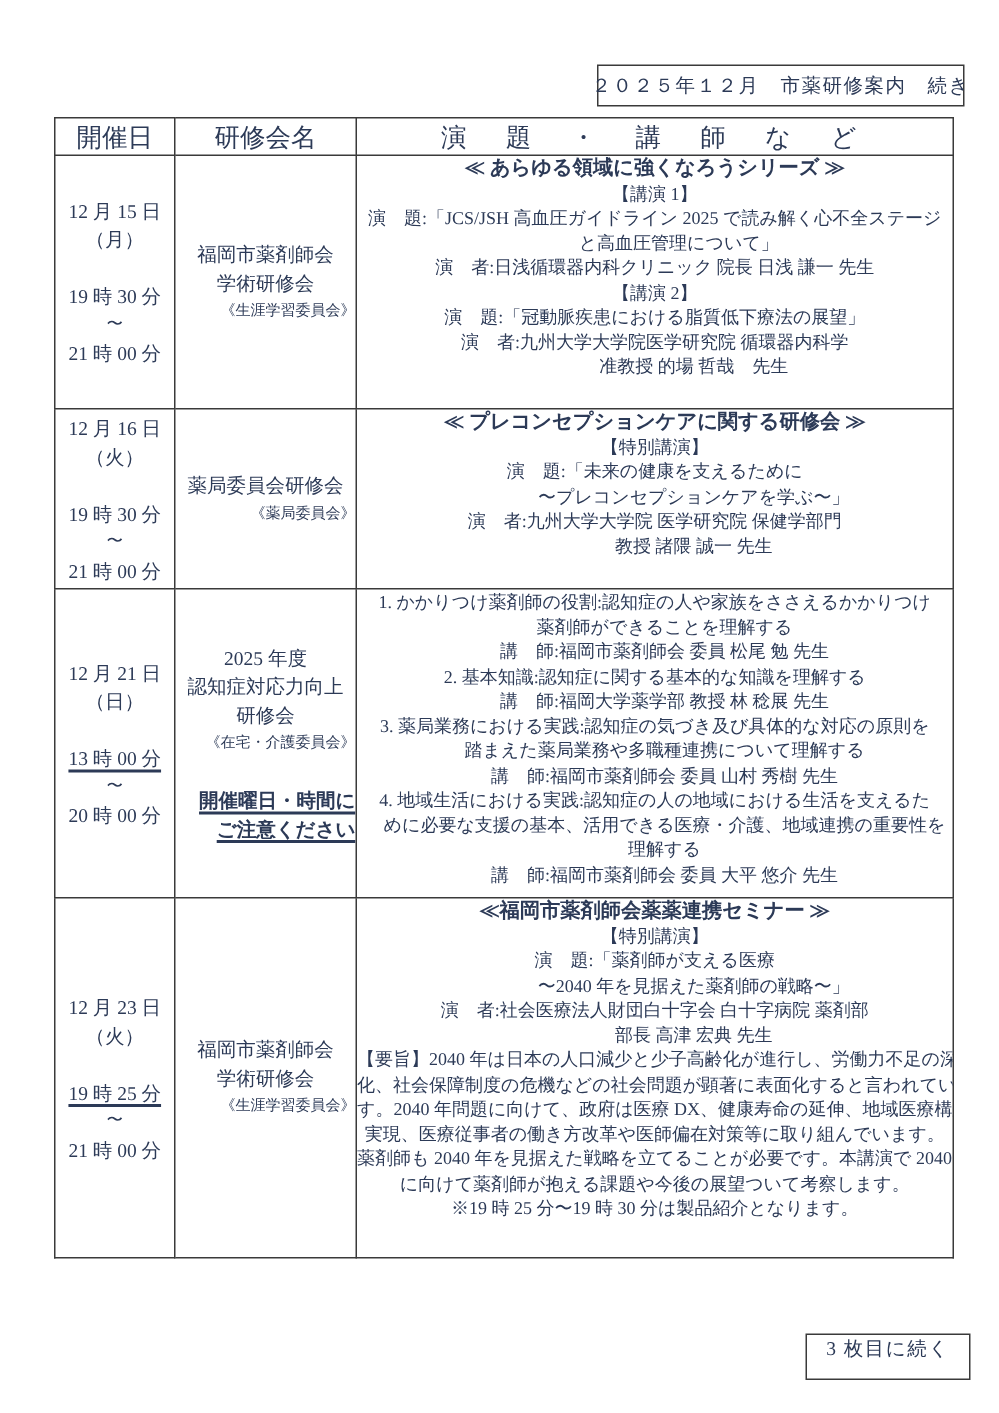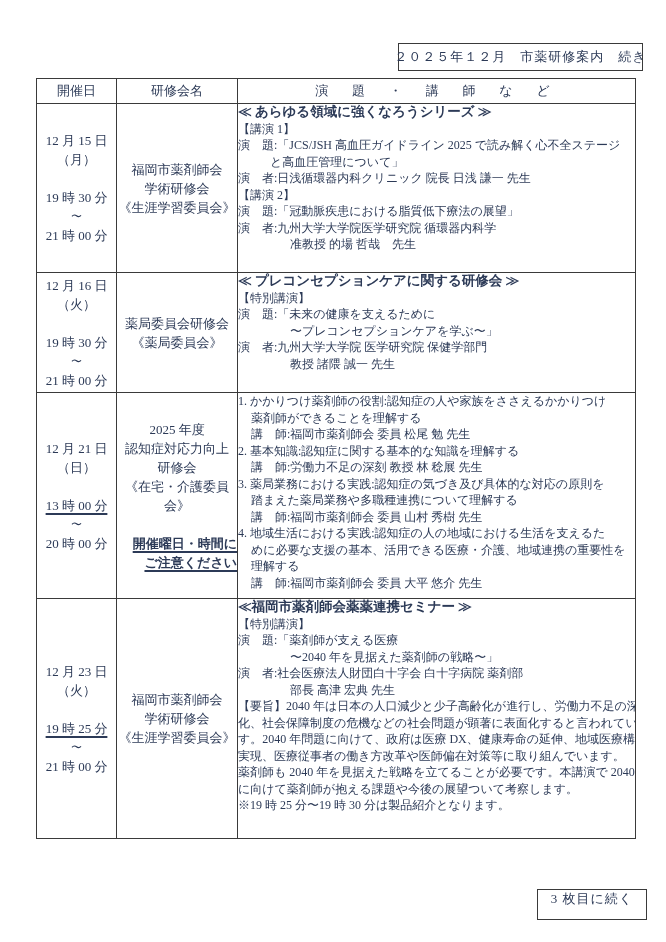--- a/index.html
+++ b/index.html
@@ -35,46 +35,47 @@
   }
   table.schedule th, table.schedule td{
     border:1px solid #3a3a3a;
     padding:0;overflow:hidden;
   }
   col.c-date{width:80px;}
   col.c-name{width:121px;}
   col.c-prog{width:398px;}
 
   tr.head-row{height:25px;}
-  th{font-weight:normal;font-size:13px;text-align:center;vertical-align:middle;}
+  th{font-weight:normal;font-size:17px;text-align:center;vertical-align:middle;}
   th.spread{letter-spacing:8px;font-family:Liberation Mono, monospace;}
 
   tr.r0{height:169px;}
   tr.r1{height:120px;}
   tr.r2{height:206px;}
   tr.r3{height:240px;}
 
   td.date-cell, td.name-cell{
     text-align:center;vertical-align:middle;font-size:13px;
   }
   td.date-cell .line, td.name-cell .line{line-height:19px;}
   td.name-cell{font-size:13px;}
 
   td.prog-cell{
     vertical-align:top;font-size:12px;
     padding:6px 5px 2px 6px;
+    text-align:center;
   }
   td.prog-cell .line{line-height:16.5px;white-space:nowrap;}
 
   
   .line.title{font-weight:bold;font-size:13.5px;line-height:22px;}
   .line.cont{padding-left:32px;}
   .line.cont2{padding-left:52px;}
   .line.hang{padding-left:13px;}
-  .line.small{font-size:13px;}
+  .line.small{font-size:10px;text-align:right;}
   .line.gap{line-height:10px;font-size:8px;}
   .line.tilde{line-height:11px;font-size:11px;}
   .line.ul{
     text-decoration:underline;
     text-decoration-thickness:1.5px;
     text-underline-offset:3px;
   }
   .line.warn{
     font-weight:bold;
     text-decoration:underline;
@@ -171,21 +172,21 @@
             <div class="line small">《在宅・介護委員会》</div>
             <div class="line gap">&nbsp;</div>
             <div class="line warn">開催曜日・時間に</div>
             <div class="line warn">ご注意ください</div>
           </td>
         <td class="prog-cell">
             <div class="line">1. かかりつけ薬剤師の役割:認知症の人や家族をささえるかかりつけ</div>
             <div class="line hang">薬剤師ができることを理解する</div>
             <div class="line hang">講　師:福岡市薬剤師会 委員 松尾 勉 先生</div>
             <div class="line">2. 基本知識:認知症に関する基本的な知識を理解する</div>
-            <div class="line hang">講　師:労働力不足の深刻 教授 林 稔展 先生</div>
+            <div class="line hang">講　師:福岡大学薬学部 教授 林 稔展 先生</div>
             <div class="line">3. 薬局業務における実践:認知症の気づき及び具体的な対応の原則を</div>
             <div class="line hang">踏まえた薬局業務や多職種連携について理解する</div>
             <div class="line hang">講　師:福岡市薬剤師会 委員 山村 秀樹 先生</div>
             <div class="line">4. 地域生活における実践:認知症の人の地域における生活を支えるた</div>
             <div class="line hang">めに必要な支援の基本、活用できる医療・介護、地域連携の重要性を</div>
             <div class="line hang">理解する</div>
             <div class="line hang">講　師:福岡市薬剤師会 委員 大平 悠介 先生</div>
           </td>
       </tr>
 

